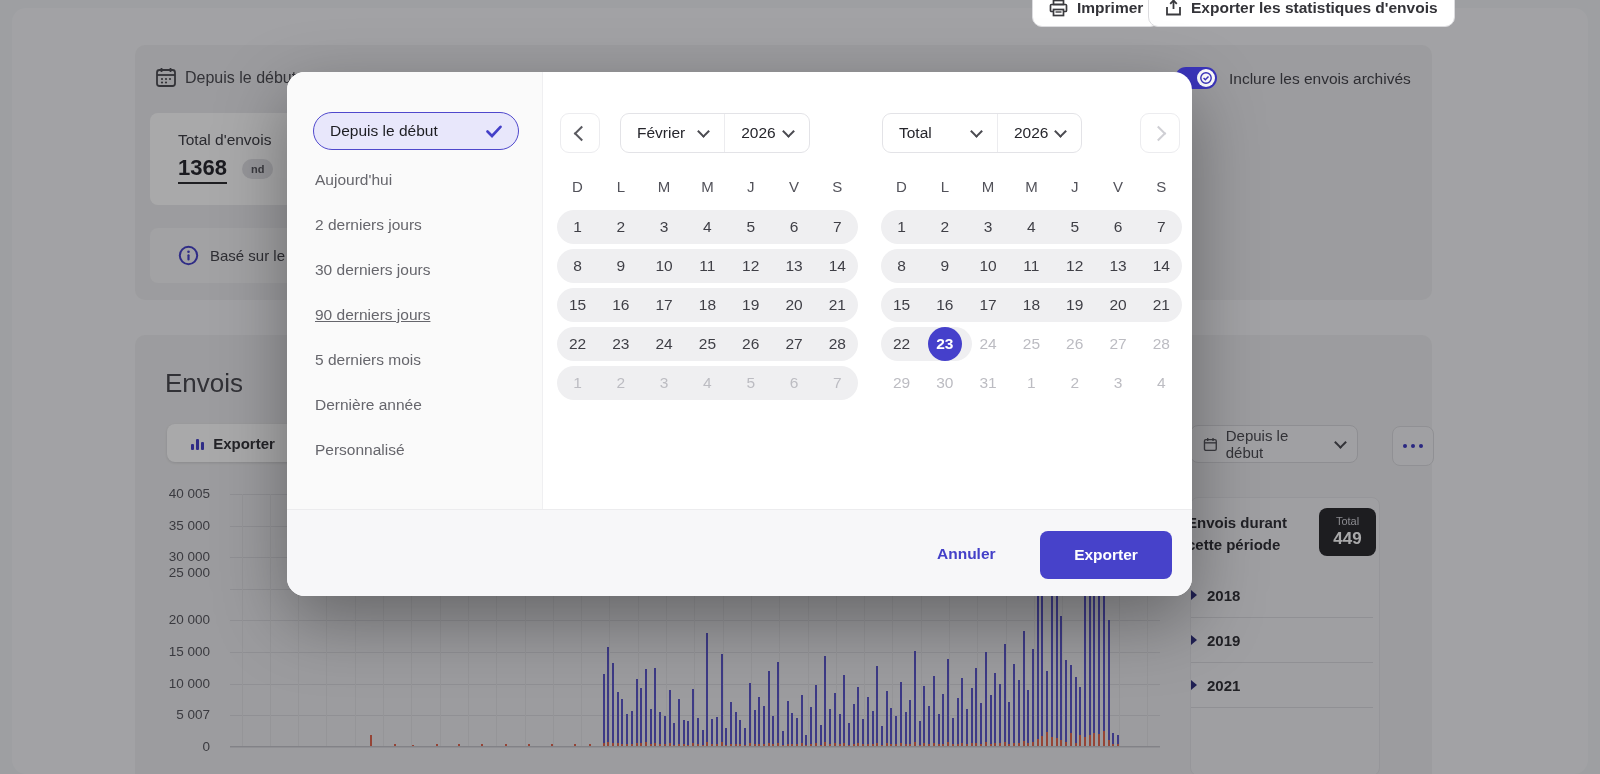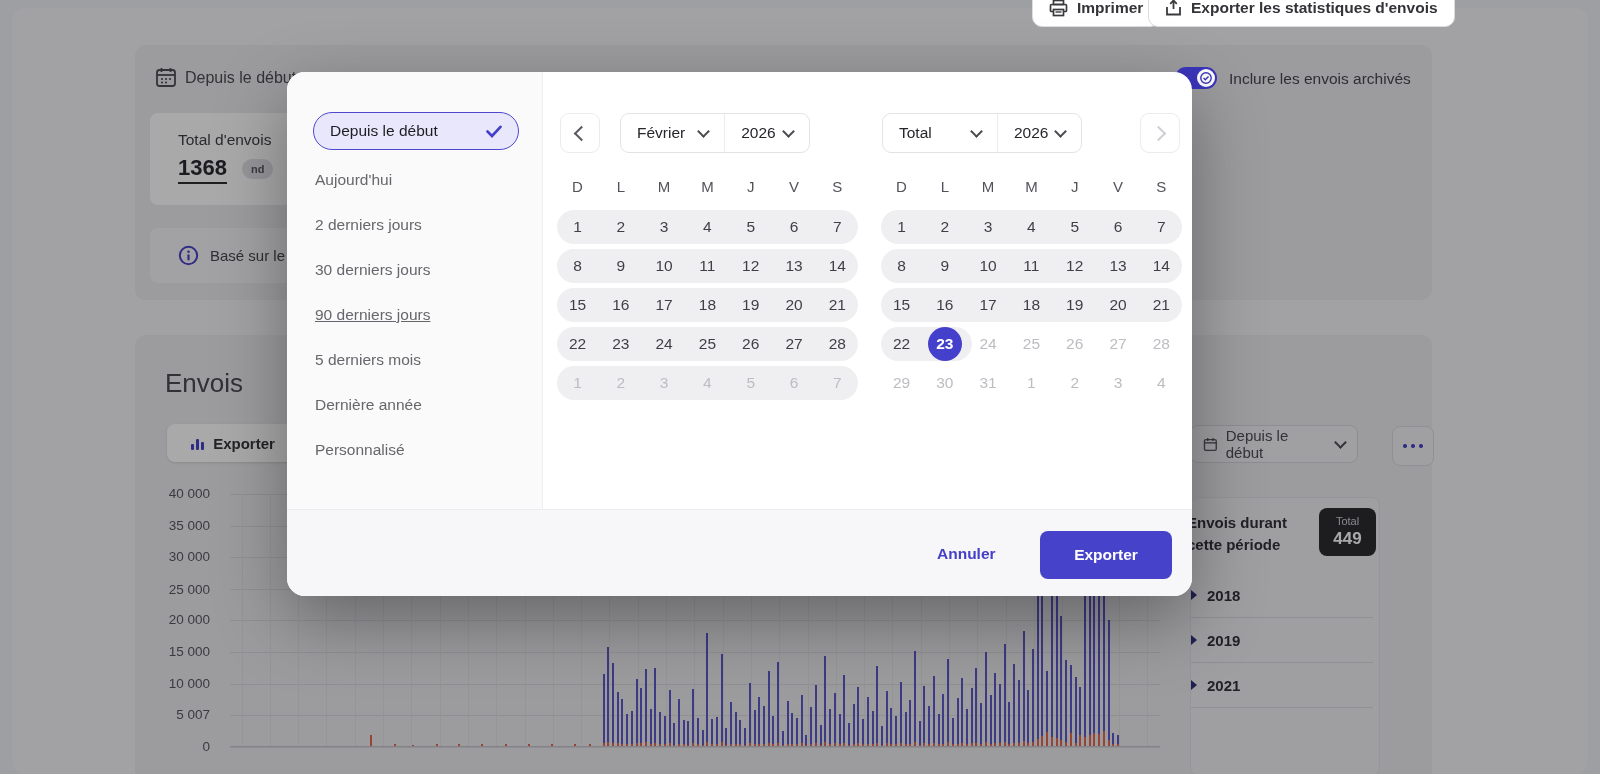--- a/index.html
+++ b/index.html
@@ -174,24 +174,24 @@
           <span>2019</span>
         </div>
         <div class="year-row">
           <span class="tri"></span>
           <span>2021</span>
         </div>
       </div>
   </div>
 
   <div class="abs" id="yticks" style="left:0px;top:151px;width:75px;height:260px;">
-      <div class="ytick" style="top: 0px;">40 000</div>
+      <div class="ytick" style="top: 0px;">40 005</div>
       <div class="ytick" style="top: 31.6px;">35 000</div>
       <div class="ytick" style="top: 63.2px;">30 000</div>
-      <div class="ytick" style="top: 96px;">25 000</div>
+      <div class="ytick" style="top: 79px;">25 000</div>
       <div class="ytick" style="top: 126.4px;">20 000</div>
       <div class="ytick" style="top: 158px;">15 000</div>
       <div class="ytick" style="top: 189.6px;">10 000</div>
       <div class="ytick" style="top: 221.2px;">5 007</div>
       <div class="ytick" style="top: 252.8px;">0</div>
     </div>
   <div class="abs" id="plot" style="left:95px;top:159px;width:930px;height:253px;">
       <div class="gridh" style="top: 0px;"></div>
       <div class="gridh" style="top: 31.6px;"></div>
       <div class="gridh" style="top: 63.2px;"></div>

